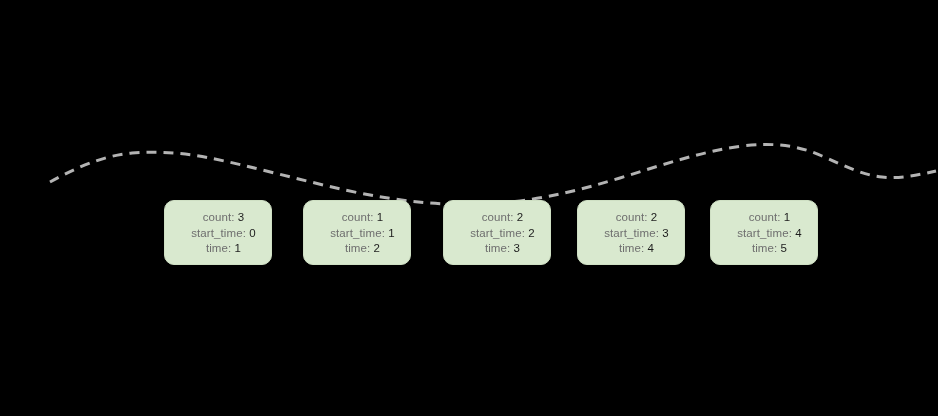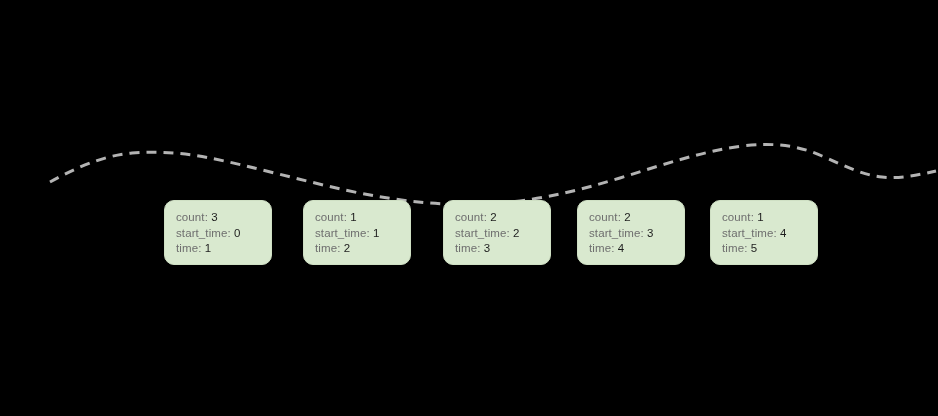--- a/index.html
+++ b/index.html
@@ -41,20 +41,21 @@
   .node-box {
     position: absolute;
     top: 200px;
     width: 108px;
     height: 65px;
     box-sizing: border-box;
     background: #d9e9cf;
     border: 1px solid #cfe0c4;
     border-radius: 10px;
     padding: 9px 0 0 11px;
+    text-align: center;
   }
   .node-line {
     font-size: 11.5px;
     line-height: 15.5px;
     color: #6e6e6e;
     white-space: nowrap;
     letter-spacing: 0.1px;
   }
   .node-line .val {
     color: #1d1d1d;

